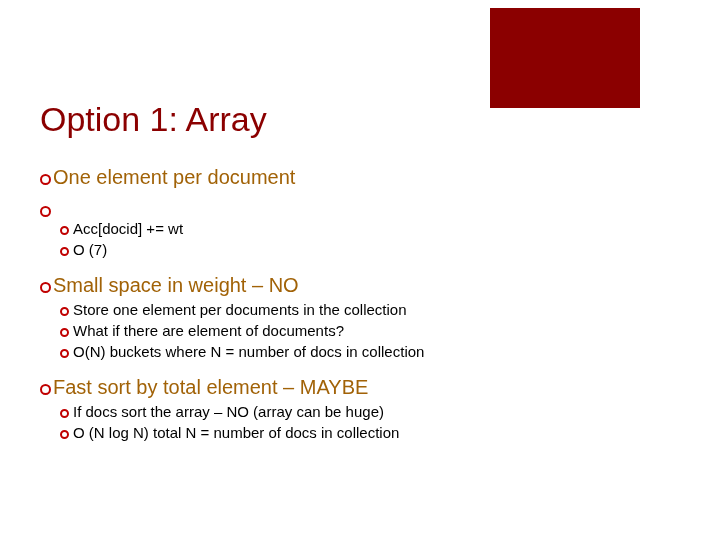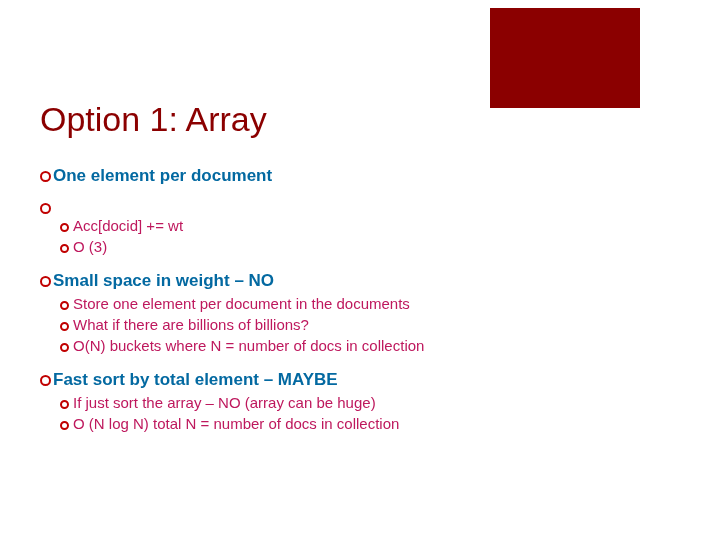--- a/index.html
+++ b/index.html
@@ -4,24 +4,24 @@
 <style>
   * { margin: 0; padding: 0; box-sizing: border-box; }
   html, body { width: 720px; height: 540px; background: #fff; font-family: Arial, Helvetica, sans-serif; color: #000; }
   .slide { position: relative; width: 640px; height: 540px; margin-top: 8px; }
   .accent-box { position: absolute; top: 0; right: 0; width: 150px; height: 100px; background: #8b0000; }
   .title { position: absolute; left: 40px; top: 92px; font-size: 34px; font-weight: 400; color: #8b0000; }
   .content { position: absolute; left: 40px; top: 150px; width: 620px; }
   .bullet-main { display: flex; align-items: baseline; margin-top: 16px; }
   .bullet-main:first-child { margin-top: 8px; }
   .bullet-main .ring { flex: 0 0 auto; margin-right: 2px; }
-  .bullet-main .txt { font-size: 17px; font-weight: 700; color: #0369a1; }
+  .bullet-main .txt { font-size: 20px; font-weight: 400; color: #a16207; }
   .bullet-sub { display: flex; align-items: baseline; margin-top: 4px; margin-left: 20px; }
   .bullet-sub .ring { flex: 0 0 auto; margin-right: 4px; }
-  .bullet-sub .txt { font-size: 15px; font-weight: 400; color: #be185d; }
+  .bullet-sub .txt { font-size: 15px; font-weight: 400; color: #000000; }
   .ring { display: inline-block; position: relative; }
   .ring-main { width: 11px; height: 11px; border: 2px solid #c00000; border-radius: 50%; top: 1px; }
   .ring-sub  { width: 9px;  height: 9px;  border: 2px solid #c00000; border-radius: 50%; top: 1px; }
   .subgroup { margin-top: 4px; }
 </style>
 </head>
 <body>
 
 <div class="slide">
   <div class="accent-box"></div>
@@ -37,51 +37,51 @@
     <div class="bullet-main">
       <span class="ring ring-main"></span>
     </div>
     <div class="subgroup">
       <div class="bullet-sub">
         <span class="ring ring-sub"></span>
         <span class="txt">Acc[docid] += wt</span>
       </div>
       <div class="bullet-sub">
         <span class="ring ring-sub"></span>
-        <span class="txt">O (3)</span>
+        <span class="txt">O (7)</span>
       </div>
     </div>
 
     <div class="bullet-main">
       <span class="ring ring-main"></span>
       <span class="txt">Small space in weight – NO</span>
     </div>
     <div class="subgroup">
       <div class="bullet-sub">
         <span class="ring ring-sub"></span>
-        <span class="txt">Store one element per document in the documents</span>
+        <span class="txt">Store one element per documents in the collection</span>
       </div>
       <div class="bullet-sub">
         <span class="ring ring-sub"></span>
-        <span class="txt">What if there are billions of billions?</span>
+        <span class="txt">What if there are element of documents?</span>
       </div>
       <div class="bullet-sub">
         <span class="ring ring-sub"></span>
         <span class="txt">O(N) buckets where N = number of docs in collection</span>
       </div>
     </div>
 
     <div class="bullet-main">
       <span class="ring ring-main"></span>
       <span class="txt">Fast sort by total element – MAYBE</span>
     </div>
     <div class="subgroup">
       <div class="bullet-sub">
         <span class="ring ring-sub"></span>
-        <span class="txt">If just sort the array – NO (array can be huge)</span>
+        <span class="txt">If docs sort the array – NO (array can be huge)</span>
       </div>
       <div class="bullet-sub">
         <span class="ring ring-sub"></span>
         <span class="txt">O (N log N) total N = number of docs in collection</span>
       </div>
     </div>
 
   </div>
 </div>
 

